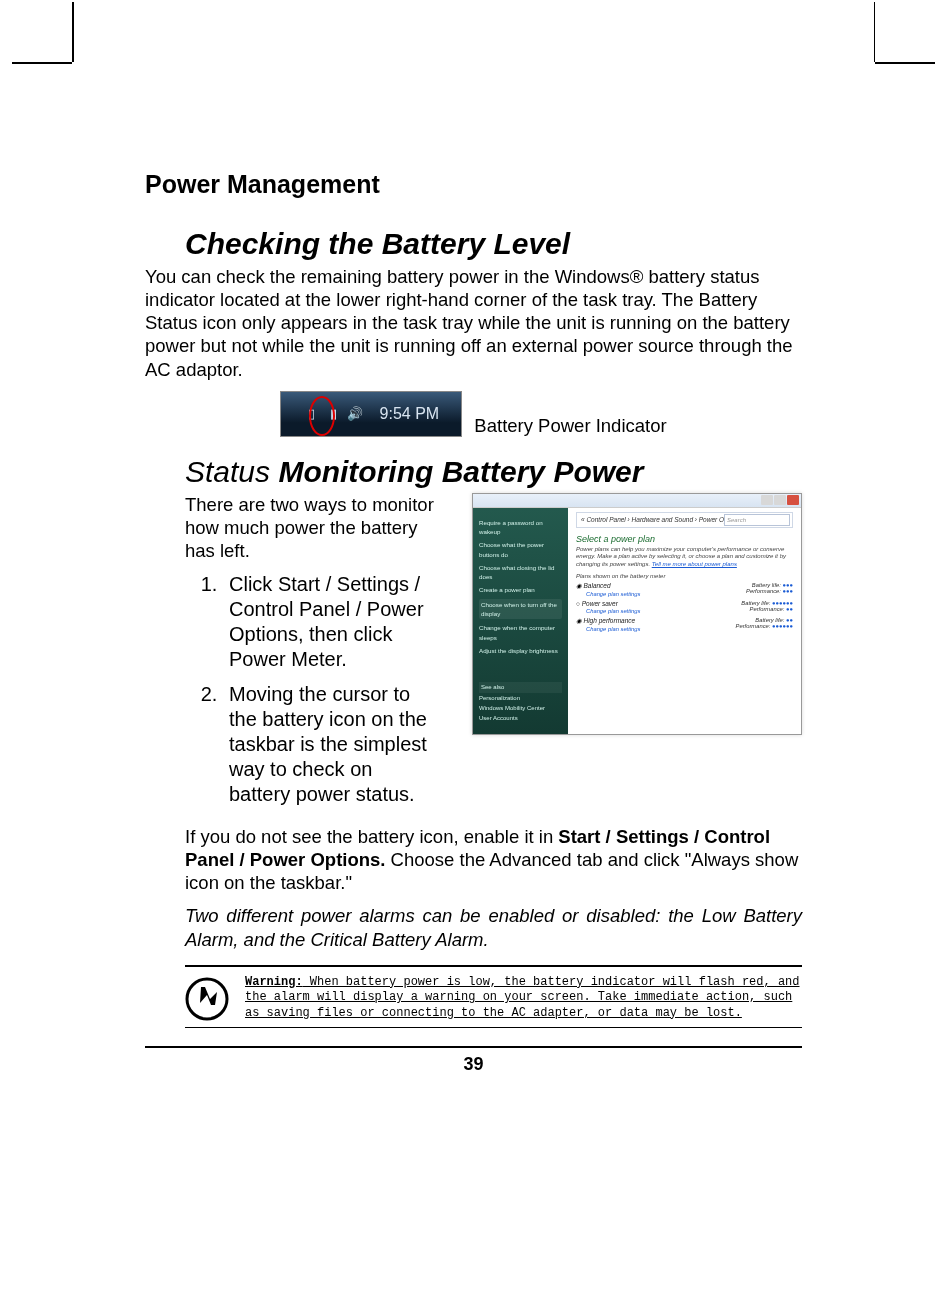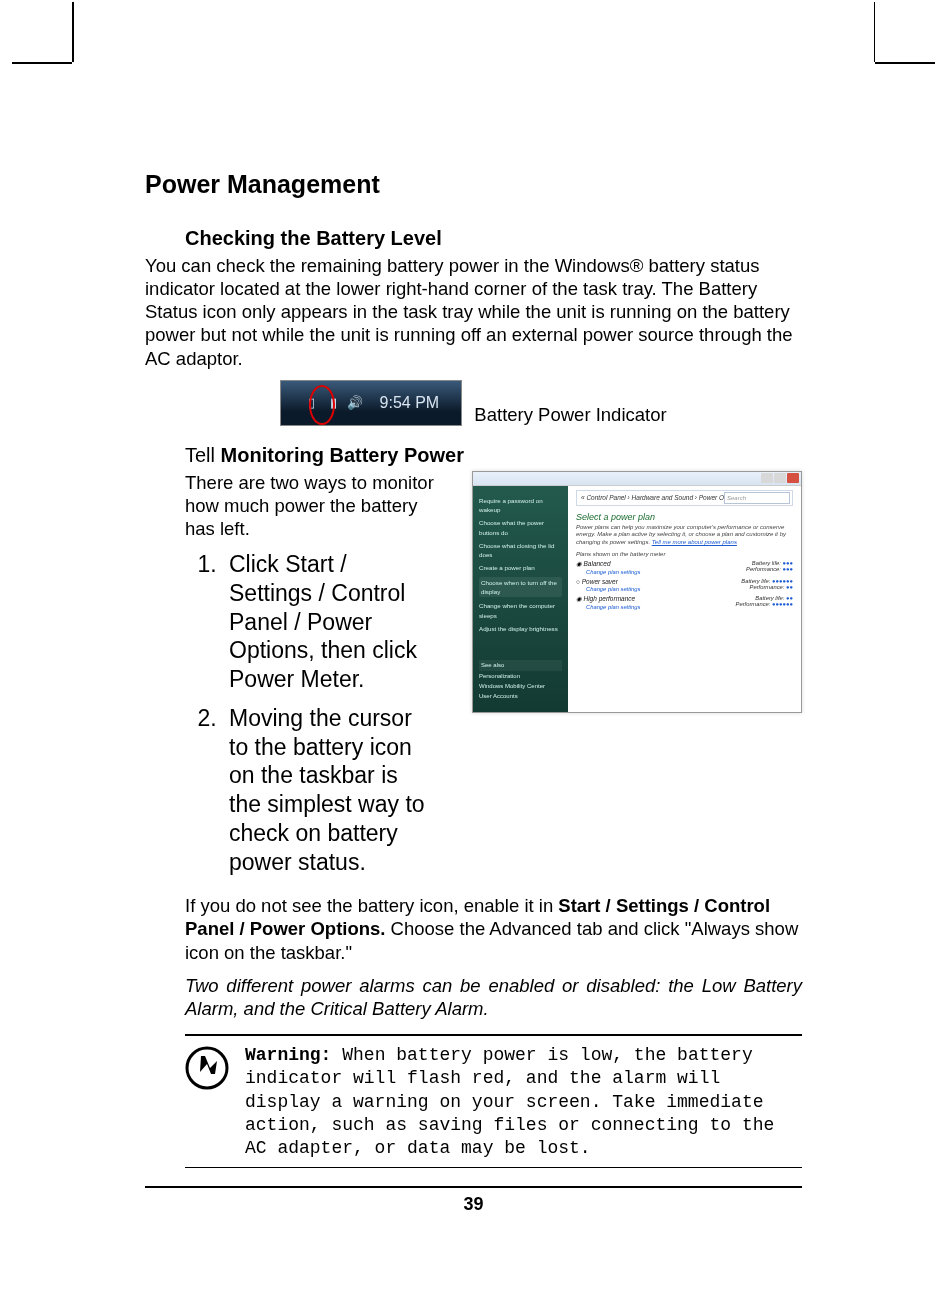--- a/index.html
+++ b/index.html
@@ -21,32 +21,33 @@
     padding: 170px 145px 80px 145px;
     width: 947px;
     height: 1060px;
   }
   h1 {
     font-size: 25px;
     font-weight: bold;
     margin: 0 0 28px 0;
   }
   h2 {
-    font-size: 20px;
+    font-size: 30px;
+    font-style: italic;
     font-weight: bold;
     margin: 0 0 4px 40px;
   }
   p {
     font-size: 18.5px;
     line-height: 1.25;
     margin: 0 0 10px 0;
   }
   .indent { margin-left: 40px; }
   ol {
-    font-size: 23px;
+    font-size: 20px;
     line-height: 1.25;
     margin: 6px 0 10px 18px;
     padding-left: 20px;
   }
   ol li { margin-bottom: 10px; padding-left: 6px;}
   .tray-row {
     display: flex;
     align-items: flex-end;
     justify-content: center;
     gap: 12px;
@@ -141,23 +142,24 @@
     margin-left:40px;
     align-items:flex-start;
   }
   .warn-icon {
     width:44px; height:44px; flex:0 0 44px;
     display:flex; align-items:center; justify-content:center;
     margin-top:2px;
   }
   .warn-text {
     font-family: "Courier New", Courier, monospace;
-    font-size: 18px;
+    font-size: 12px;
     line-height: 1.3;
     flex:1;
+    text-decoration:underline;
   }
   .footer-hr { border:none; border-top:2px solid #000; margin: 18px 0 6px 0;}
   .page-num { text-align:center; font-weight:bold; font-size:18px;}
 </style>
 </head>
 <body>
 
 <div class="cm cm-h" style="top:62px; left:12px;"></div>
 <div class="cm cm-v" style="top:2px; left:72px;"></div>
 <div class="cm cm-h" style="top:62px; right:12px;"></div>
@@ -177,21 +179,21 @@
         <span class="tray-icon">▮</span>
         <span class="tray-icon">🔊</span>
       </div>
       <span>9:54 PM</span>
       <div class="tray-circle"></div>
     </div>
     <span style="font-size:18.5px;">Battery Power Indicator</span>
   </div>
 
   <h2>
-    <span style="font-weight:normal">Tell </span><span>Monitoring Battery Power</span>
+    <span style="font-weight:normal">Status </span><span>Monitoring Battery Power</span>
   </h2>
 
   <div class="mon-row">
     <div class="mon-text">
       <p>There are two ways to monitor how much power the battery has left.</p>
       <ol>
         <li>Click Start / Settings / Control Panel / Power Options, then click Power Meter.</li>
         <li>Moving the cursor to the battery icon on the taskbar is the simplest way to check on battery power status.</li>
       </ol>
     </div>

